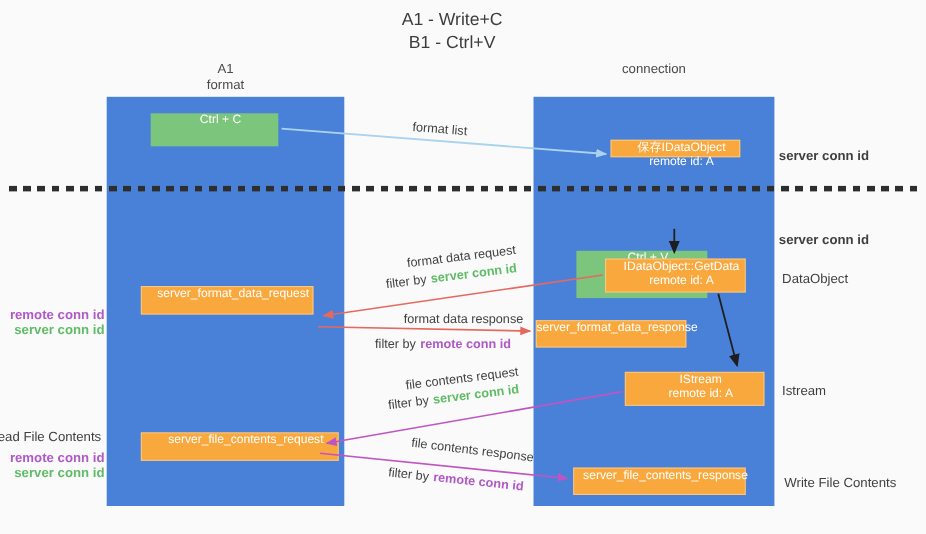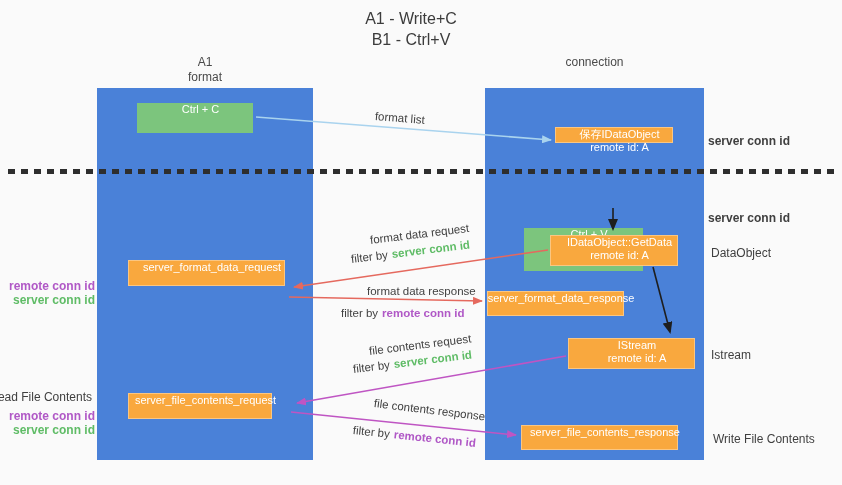--- a/index.html
+++ b/index.html
@@ -74,21 +74,21 @@
 
   <div class="box orange-box" style="left:487px;top:291px;width:137px;height:25px;">
     <span>server_format_data_response</span>
   </div>
 
   <div class="box orange-box" style="left:568px;top:338px;width:127px;height:31px;">
     <span>IStream</span>
     <span>remote id: A</span>
   </div>
 
-  <div class="box orange-box" style="left:128px;top:393px;width:144px;height:26px;">
+  <div class="box orange-box" style="left:128px;top:393px;width:180px;height:26px;">
     <span>server_file_contents_request</span>
   </div>
 
   <div class="box orange-box" style="left:521px;top:425px;width:157px;height:25px;">
     <span>server_file_contents_response</span>
   </div>
 
   <div class="alabel" style="left:375px;top:110px;transform:rotate(4.5deg);">format list</div>
 
   <div class="alabel" style="left:370px;top:234px;transform:rotate(-7deg);">format data request</div>

